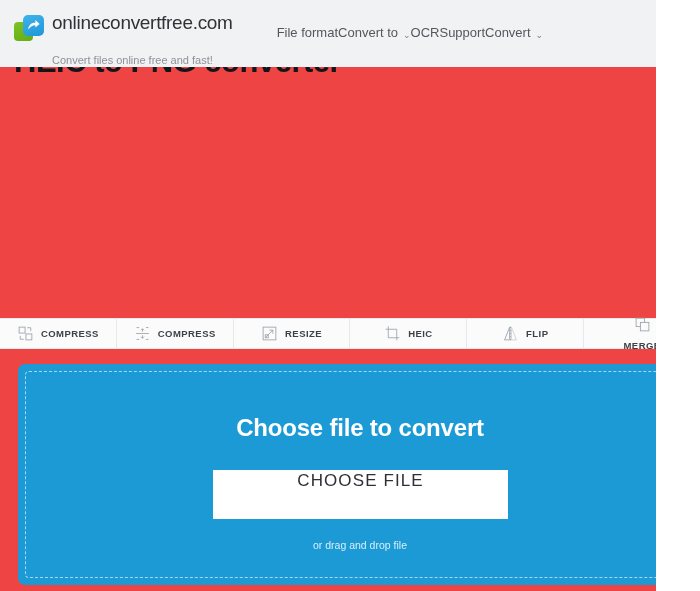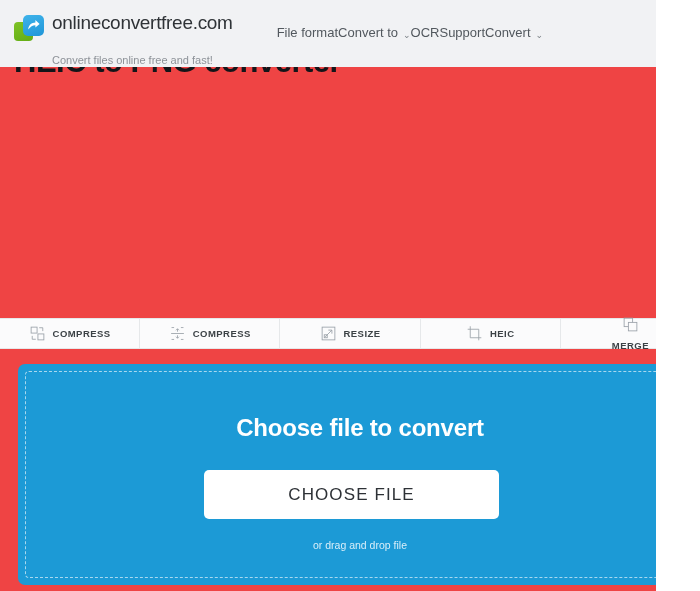--- a/index.html
+++ b/index.html
@@ -94,24 +94,24 @@
     position: absolute; left: 7px; top: 7px; right: 7px; bottom: 7px;
     border: 1px dashed rgba(255,255,255,0.62);
     border-radius: 4px;
   }
   .dz-title {
     position: absolute; left: 0; top: 50px; width: 684px;
     text-align: center; font-size: 24px; font-weight: bold;
     color: #ffffff; letter-spacing: -0.2px;
   }
   .choose-btn {
-    position: absolute; left: 186px; top: 106px;
+    position: absolute; left: 195px; top: 106px;
     width: 295px; height: 49px;
-    background: #ffffff; border-radius: 5px;
-    display: flex; align-items: center; justify-content: center;
+    background: #ffffff; border-radius: 0;
+    display: flex; align-items: flex-start; justify-content: center;
     cursor: pointer; border: none;
     font-family: "Liberation Sans", sans-serif;
   }
   .choose-btn-label {
     font-size: 17px; color: #2d3136; letter-spacing: 1.1px;
   }
   .dz-hint {
     position: absolute; left: 0; top: 175px; width: 684px;
     text-align: center; font-size: 10.5px; color: #d8eef9;
   }
@@ -193,20 +193,28 @@
     </div>
 
     <div class="tool">
       <svg class="tool-icon" viewBox="0 0 20 20">
         <path d="M5 1.5 V15 H18" stroke="#9aa1a8" stroke-width="1" fill="none"></path>
         <path d="M2 5 H15 V18" stroke="#9aa1a8" stroke-width="1" fill="none"></path>
       </svg>
       <span class="tool-label">HEIC</span>
     </div>
 
+    <div class="tool">
+      <svg class="tool-icon" viewBox="0 0 20 20">
+        <path d="M9 2.5 L3 17.5 H9 Z" fill="none" stroke="#9aa1a8" stroke-width="1"></path>
+        <path d="M11 2.5 L17 17.5 H11 Z" fill="none" stroke="#c8ced3" stroke-width="1"></path>
+        <path d="M10 1.8 V18.2" stroke="#9aa1a8" stroke-width="1" stroke-dasharray="2 1.6"></path>
+      </svg>
+      <span class="tool-label">FLIP</span>
+    </div>
 
     <div class="tool">
       <svg class="tool-icon" viewBox="0 0 20 20">
         <rect x="2.5" y="2.5" width="10" height="10" fill="none" stroke="#9aa1a8" stroke-width="1"></rect>
         <rect x="7.5" y="7.5" width="10" height="10" fill="#fbfbfc" stroke="#9aa1a8" stroke-width="1"></rect>
       </svg>
       <span class="tool-label">MERGE</span>
     </div>
   </div>
 

